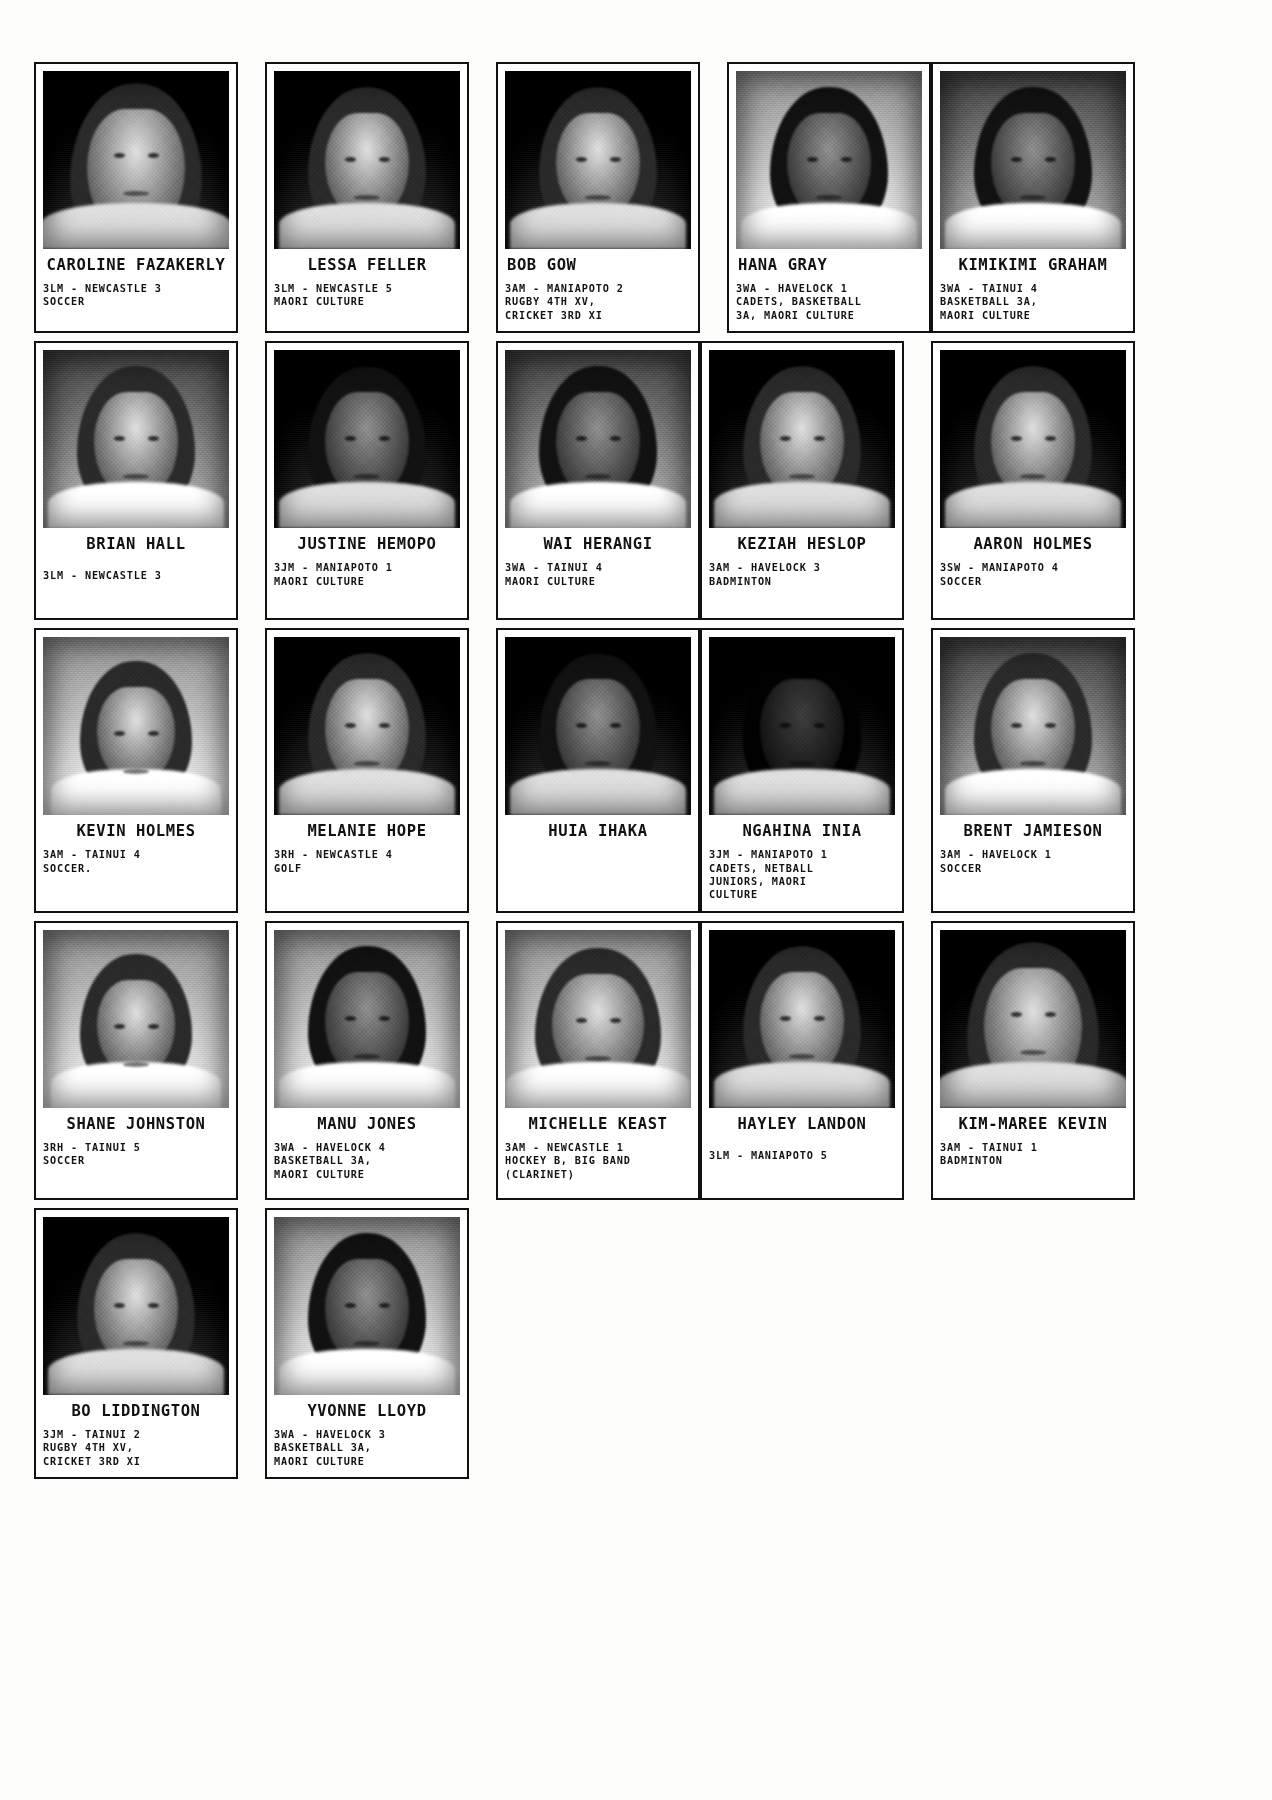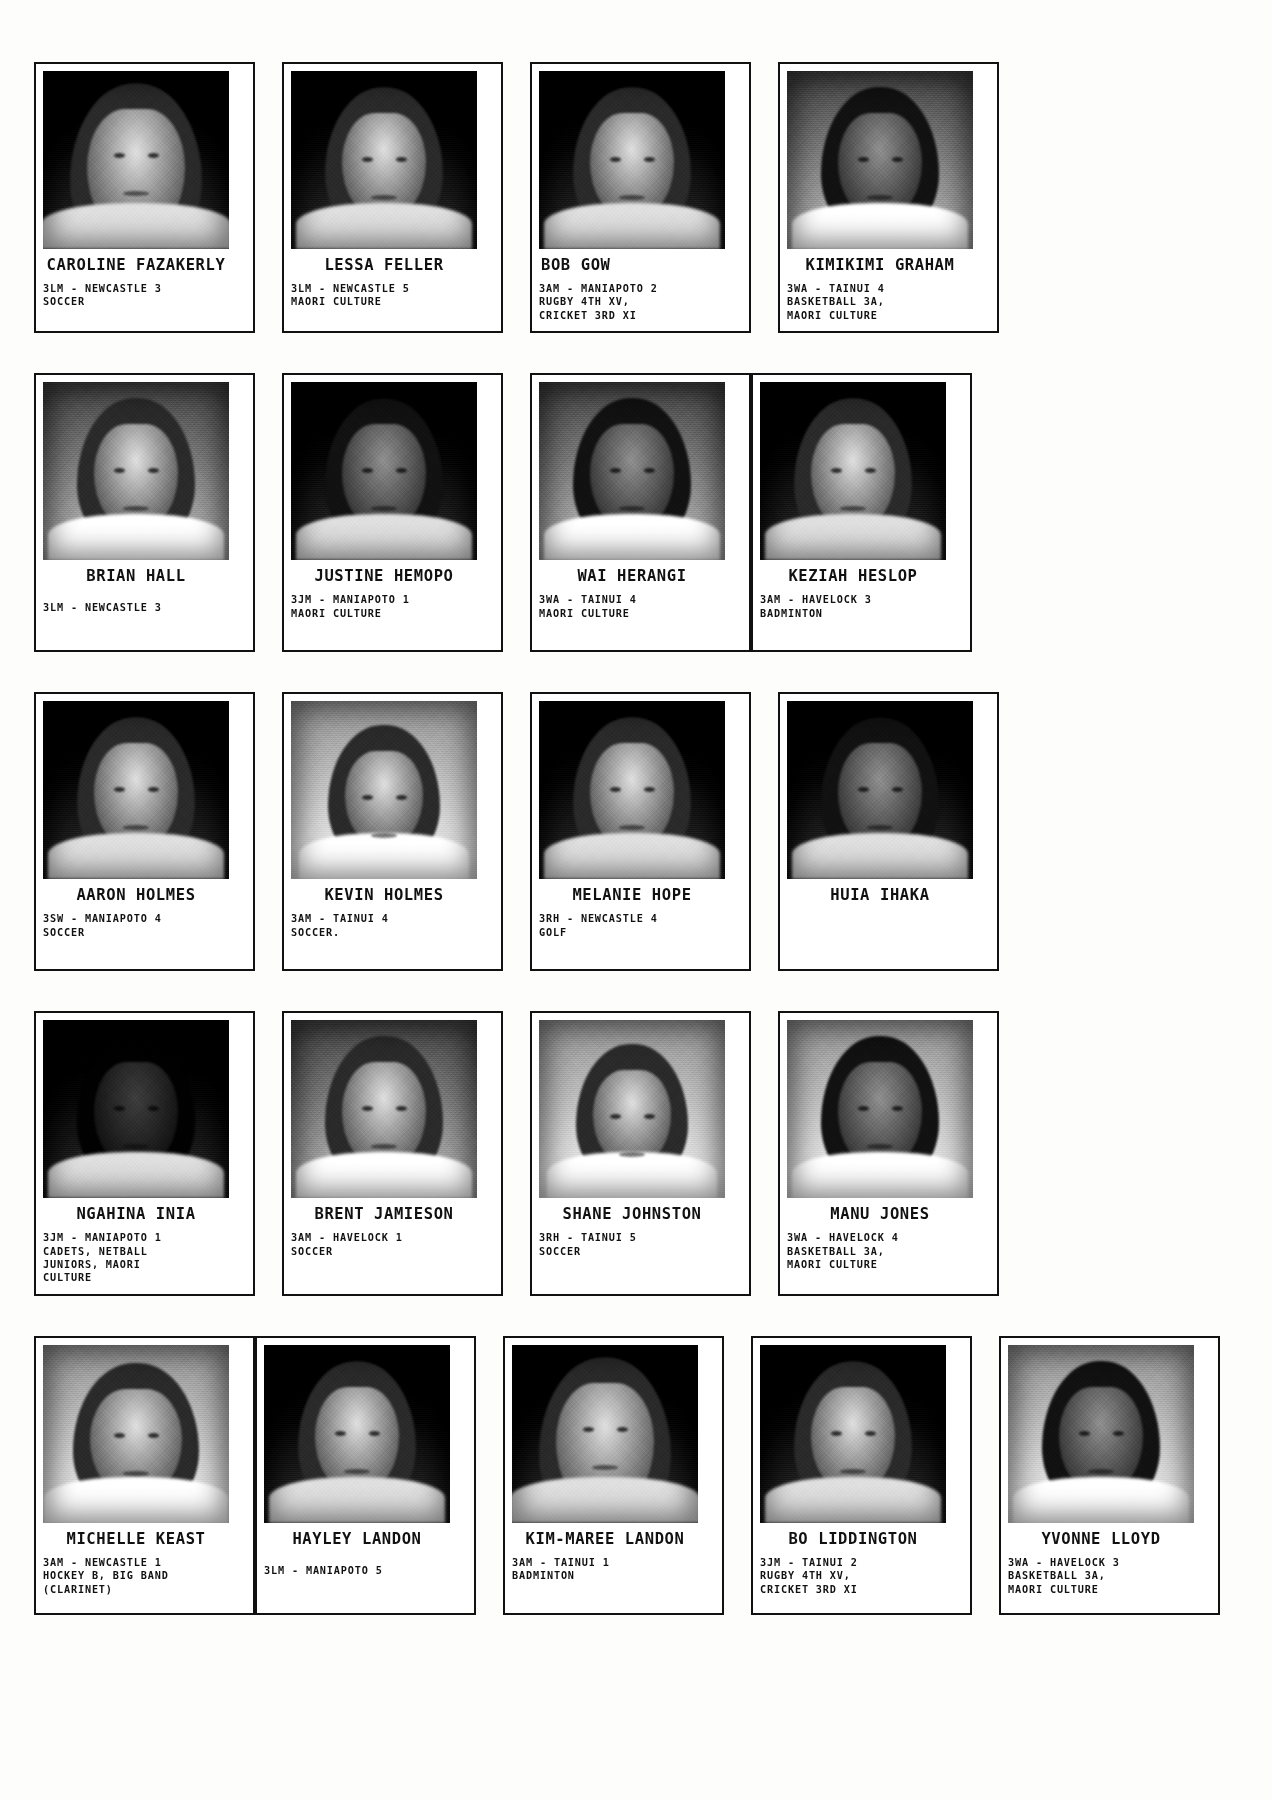--- a/index.html
+++ b/index.html
@@ -30,24 +30,24 @@
     top: 62px;
     width: 1204px;
     display: flex;
     flex-wrap: wrap;
     gap: 0px;
   }
 
   .card {
     width: 186px;
     margin-right: 27px;
-    margin-bottom: 40px;
+    margin-bottom: 8px;
     border: 2px solid #111;
     background: #ffffff;
-    padding: 7px 24px 9px 7px;
+    padding: 7px 7px 9px 7px;
     box-sizing: content-box;
     position: relative;
   }
   .card.last-col { margin-right: 0; }
 
   .photo {
     width: 186px;
     height: 178px;
     background: #2b2b2b;
     position: relative;
@@ -207,20 +207,37 @@
           <div class="eye" style="top: 86px; left: 105px;"></div>
           <div class="mouth" style="top: 124px;"></div>
           <div class="grain"></div>
           <div class="vign"></div>
         </div>
         <div class="name left">BOB GOW</div>
         <div class="details">3AM - MANIAPOTO 2
 RUGBY 4TH XV,
 CRICKET 3RD XI</div>
       </div>
+      <div class="card last-col">
+        <div class="photo">
+          <div class="bg white"></div>
+          <div class="hair" style="width: 118px; height: 150px; top: 16px; background: rgb(36, 31, 28);"></div>
+          <div class="face" style="width: 84px; height: 104px; top: 42px; background: radial-gradient(at 50% 35%, rgb(154, 140, 126) 0%, rgba(0, 0, 0, 0.35) 120%);"></div>
+          <div class="shoulders" style="width: 176px; height: 46px; background: rgb(239, 239, 239);"></div>
+          <div class="eye" style="top: 86px; left: 71px;"></div>
+          <div class="eye" style="top: 86px; left: 105px;"></div>
+          <div class="mouth" style="top: 124px;"></div>
+          <div class="grain"></div>
+          <div class="vign"></div>
+        </div>
+        <div class="name left">HANA GRAY</div>
+        <div class="details">3WA - HAVELOCK 1
+CADETS, BASKETBALL
+3A, MAORI CULTURE</div>
+      </div>
       <div class="card">
         <div class="photo">
           <div class="bg light"></div>
           <div class="hair" style="width: 118px; height: 150px; top: 16px; background: rgb(36, 31, 28);"></div>
           <div class="face" style="width: 84px; height: 104px; top: 42px; background: radial-gradient(at 50% 35%, rgb(154, 140, 126) 0%, rgba(0, 0, 0, 0.35) 120%);"></div>
           <div class="shoulders" style="width: 176px; height: 46px; background: rgb(239, 239, 239);"></div>
           <div class="eye" style="top: 86px; left: 71px;"></div>
           <div class="eye" style="top: 86px; left: 105px;"></div>
           <div class="mouth" style="top: 124px;"></div>
           <div class="grain"></div>
@@ -461,21 +478,21 @@
           <div class="bg dark"></div>
           <div class="hair" style="width: 132px; height: 170px; top: 12px; background: rgb(58, 52, 48);"></div>
           <div class="face" style="width: 98px; height: 124px; top: 38px; background: radial-gradient(at 50% 35%, rgb(216, 211, 204) 0%, rgba(0, 0, 0, 0.35) 120%);"></div>
           <div class="shoulders" style="width: 190px; height: 46px; background: rgb(214, 210, 203);"></div>
           <div class="eye" style="top: 82px; left: 71px;"></div>
           <div class="eye" style="top: 82px; left: 105px;"></div>
           <div class="mouth" style="top: 120px;"></div>
           <div class="grain"></div>
           <div class="vign"></div>
         </div>
-        <div class="name">KIM-MAREE LANDON</div>
+        <div class="name">KIM-MAREE KEVIN</div>
         <div class="details">3AM - TAINUI 1
 BADMINTON</div>
       </div>
       <div class="card">
         <div class="photo">
           <div class="bg dark"></div>
           <div class="hair" style="width: 118px; height: 150px; top: 16px; background: rgb(58, 52, 48);"></div>
           <div class="face" style="width: 84px; height: 104px; top: 42px; background: radial-gradient(at 50% 35%, rgb(216, 211, 204) 0%, rgba(0, 0, 0, 0.35) 120%);"></div>
           <div class="shoulders" style="width: 176px; height: 46px; background: rgb(214, 210, 203);"></div>
           <div class="eye" style="top: 86px; left: 71px;"></div>

